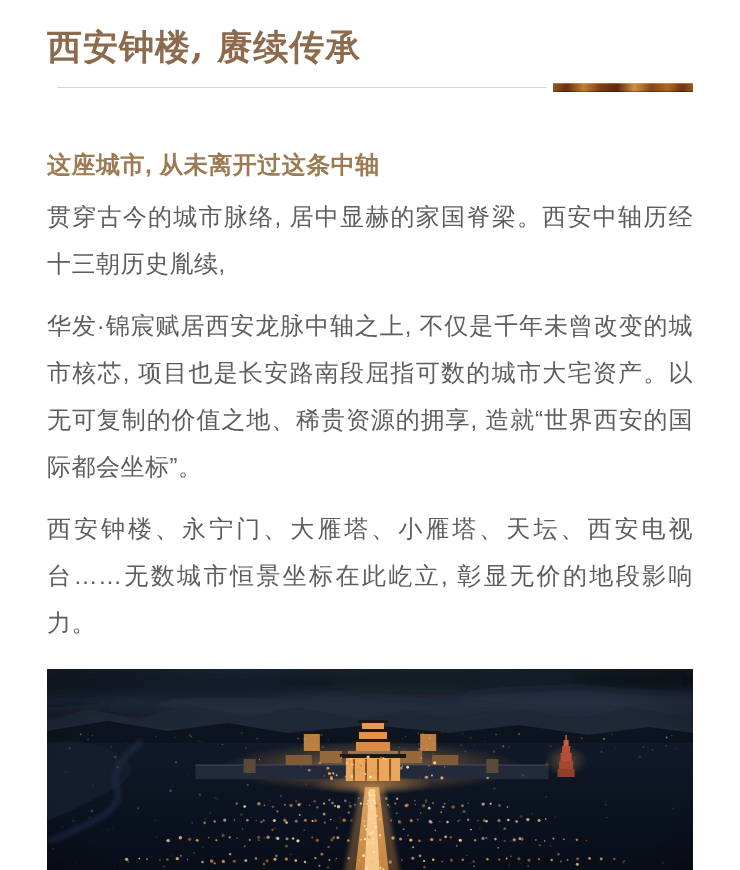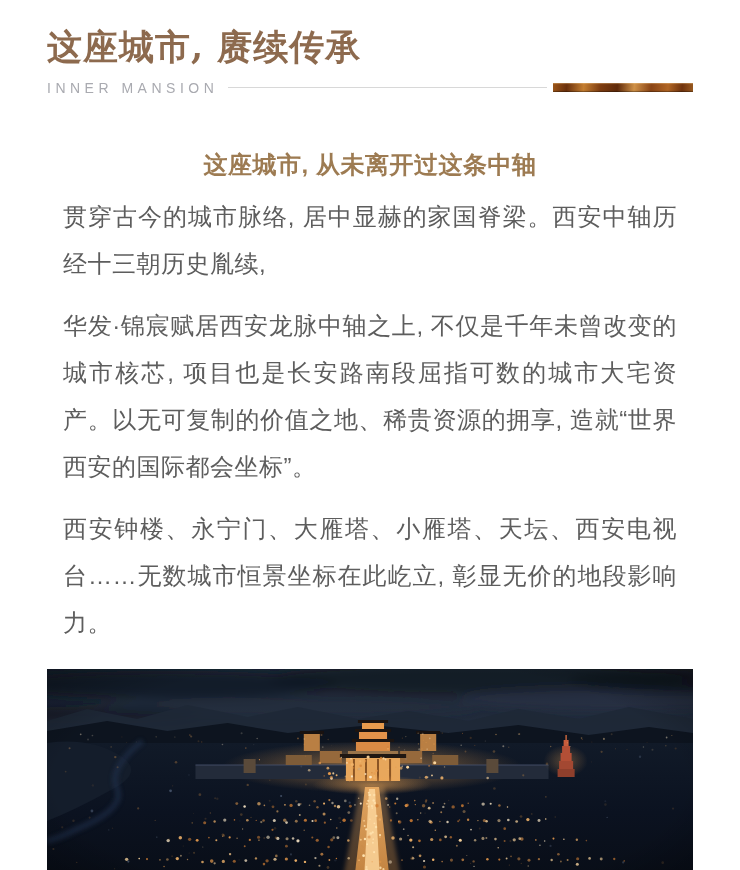--- a/index.html
+++ b/index.html
@@ -28,43 +28,42 @@
         #9c5518 0%, #6a300c 10%, #c47e31 22%, #7d3c10 34%,
         #5f2a0a 46%, #cf9148 58%, #8a4414 70%, #b06524 82%,
         #70330d 92%, #9a5a20 100%);
     box-shadow:inset 0 1px 1px rgba(255,220,160,.35), inset 0 -1px 1px rgba(0,0,0,.35);
   }
 
   
   .article{margin-top:48px;}
   .heading{
     font-size:24px;font-weight:700;color:#9d7b52;
-    margin:0 0 12px;letter-spacing:.5px;line-height:1.4;text-align:center;
+    margin:0 0 12px;letter-spacing:.5px;line-height:1.4;
   }
   .para{
-    font-size:24px;color:#5d5d5d;line-height:47px;margin:0 16px 15px;
+    font-size:24px;color:#5d5d5d;line-height:47px;margin:0 0 15px;
     text-align:justify;letter-spacing:.5px;
   }
 
   
   .figure{
     margin:23px 0 0;width:646px;height:248px;overflow:hidden;
     background:#0b101a;position:relative;
   }
   .figure svg{display:block;width:100%;height:100%;}
 </style>
 </head>
 <body>
 
 <div class="page">
 
   <header>
-    <h1 class="title">这座城市, 赓续传承</h1>
+    <h1 class="title">西安钟楼, 赓续传承</h1>
     <div class="sub-row">
-      <span class="subtitle">INNER MANSION</span>
       <span class="rule"></span>
       <span class="texture-bar"></span>
     </div>
   </header>
 
   <section class="article">
     <h2 class="heading">这座城市, 从未离开过这条中轴</h2>
     <p class="para">贯穿古今的城市脉络, 居中显赫的家国脊梁。西安中轴历经十三朝历史胤续,</p>
     <p class="para">华发·锦宸赋居西安龙脉中轴之上, 不仅是千年未曾改变的城市核芯, 项目也是长安路南段屈指可数的城市大宅资产。以无可复制的价值之地、稀贵资源的拥享, 造就“世界西安的国际都会坐标”。</p>
     <p class="para">西安钟楼、永宁门、大雁塔、小雁塔、天坛、西安电视台……无数城市恒景坐标在此屹立, 彰显无价的地段影响力。</p>

